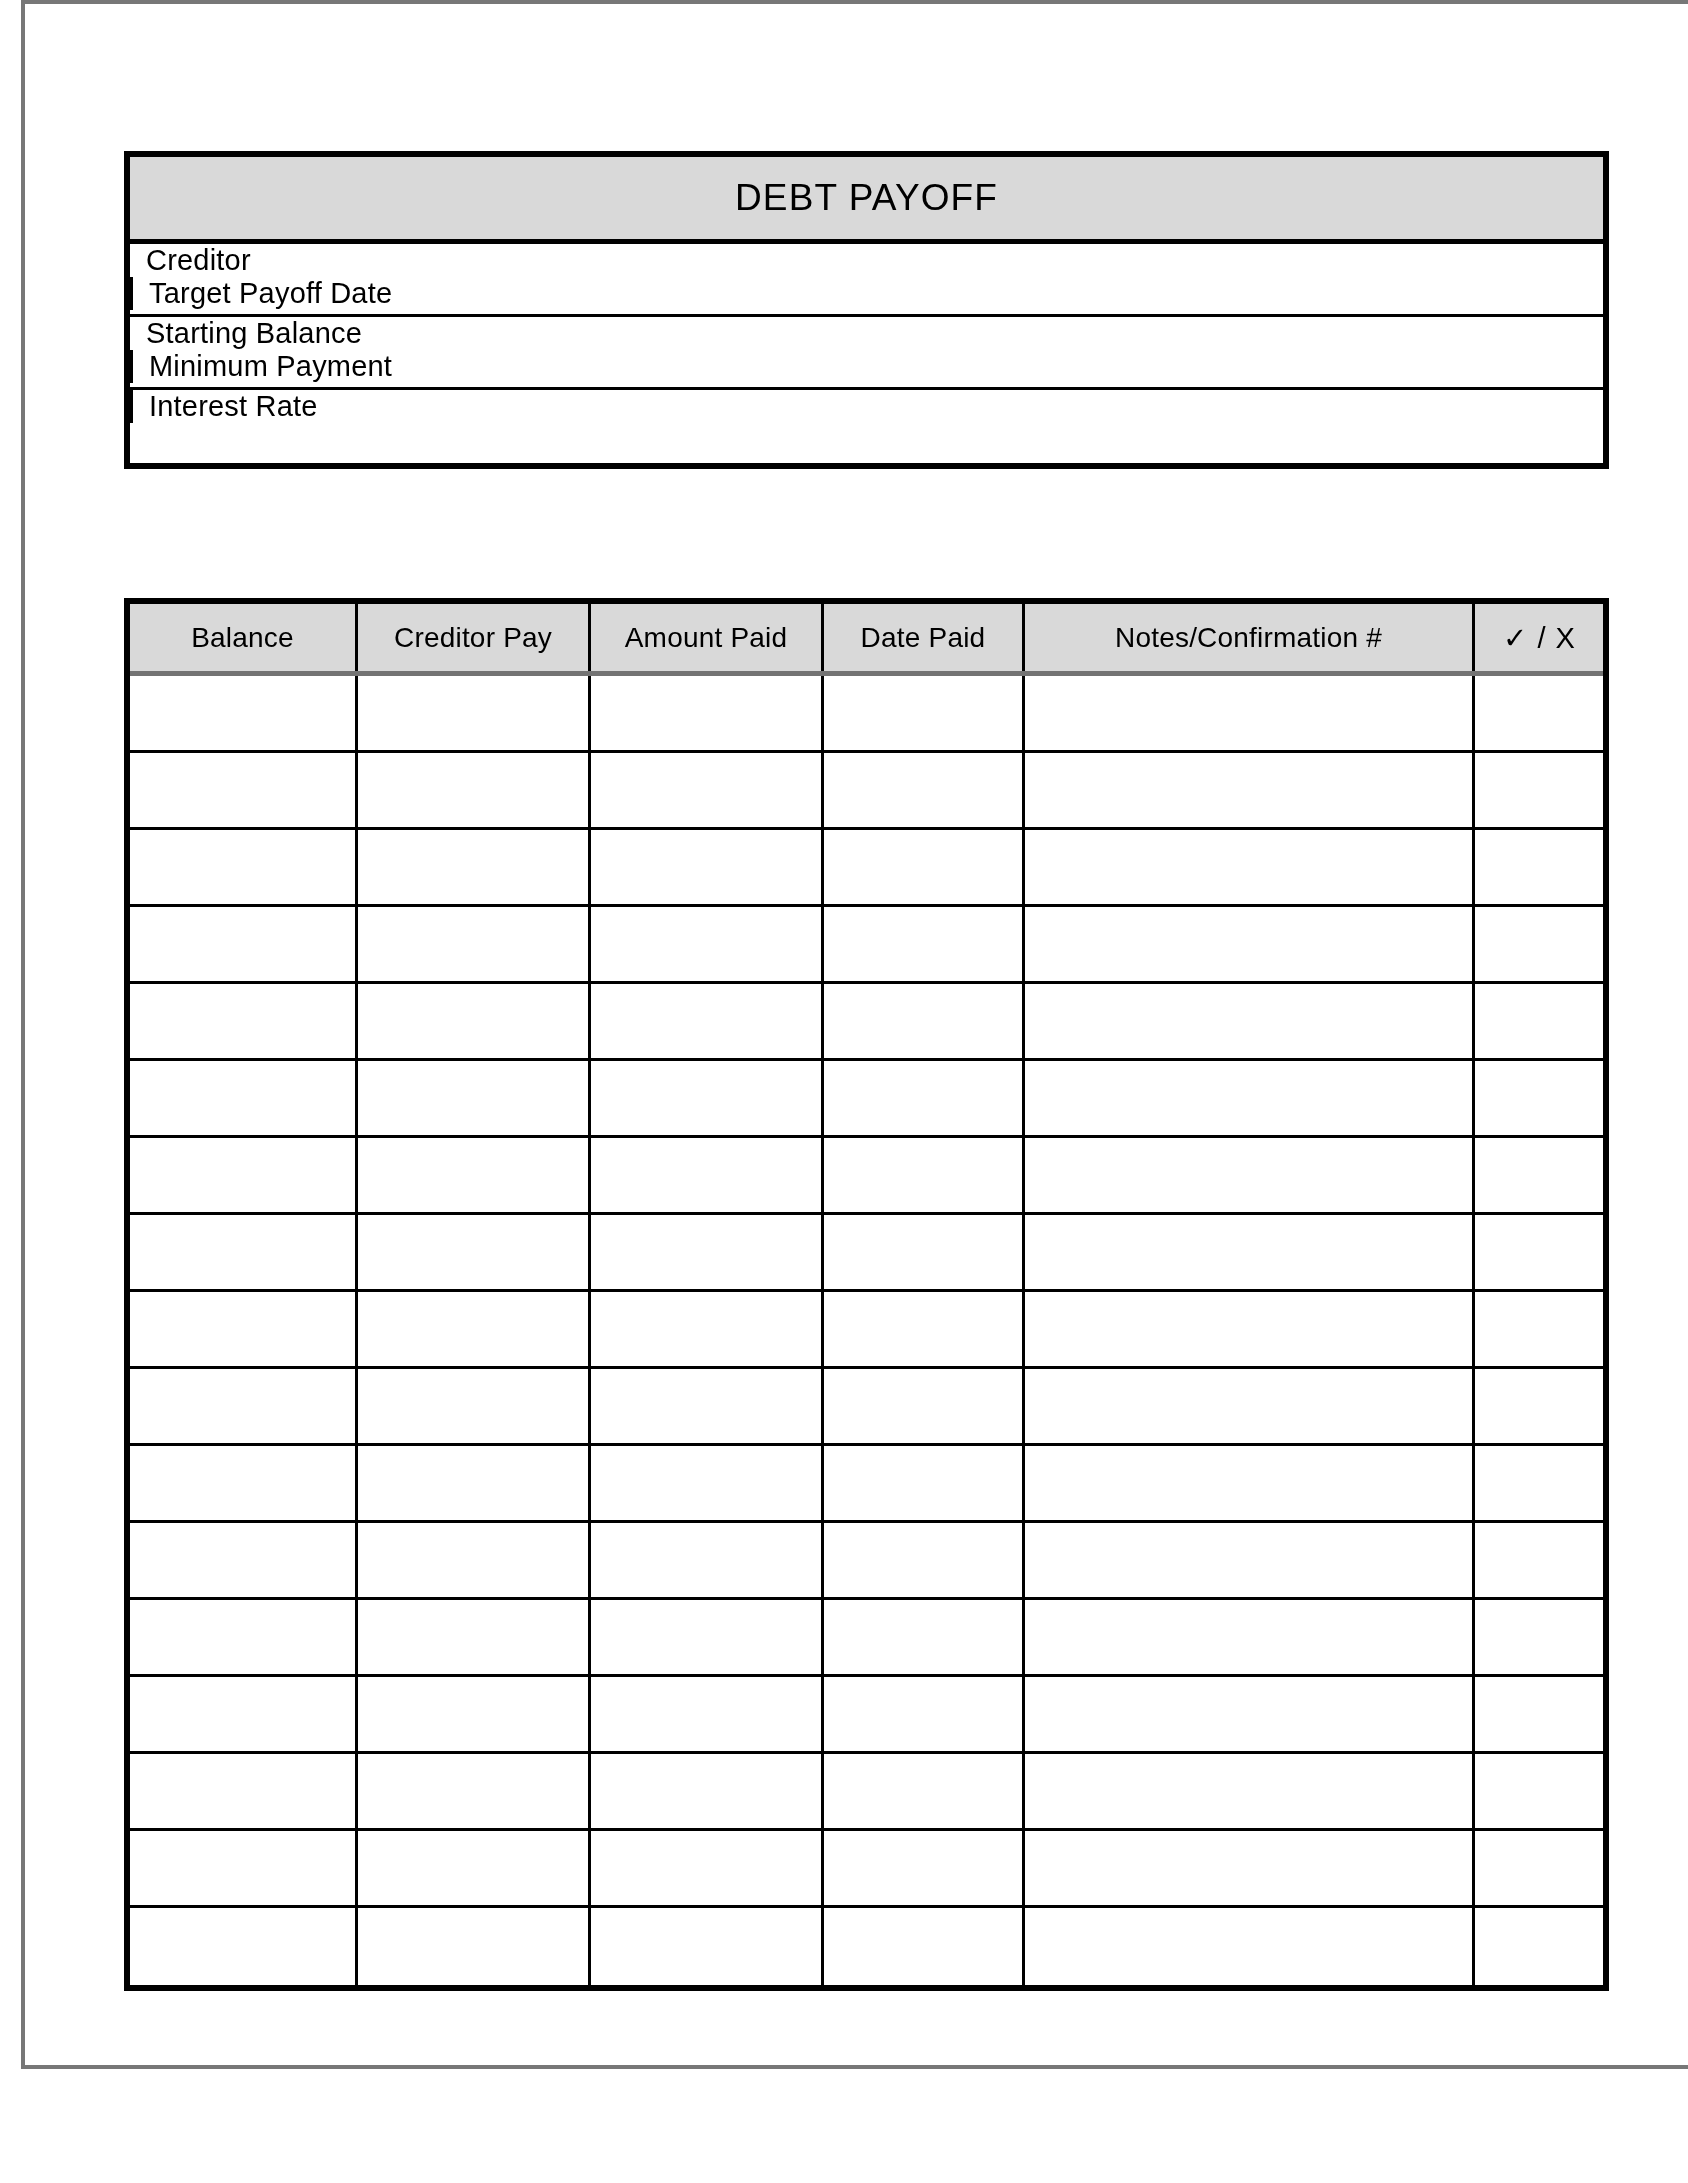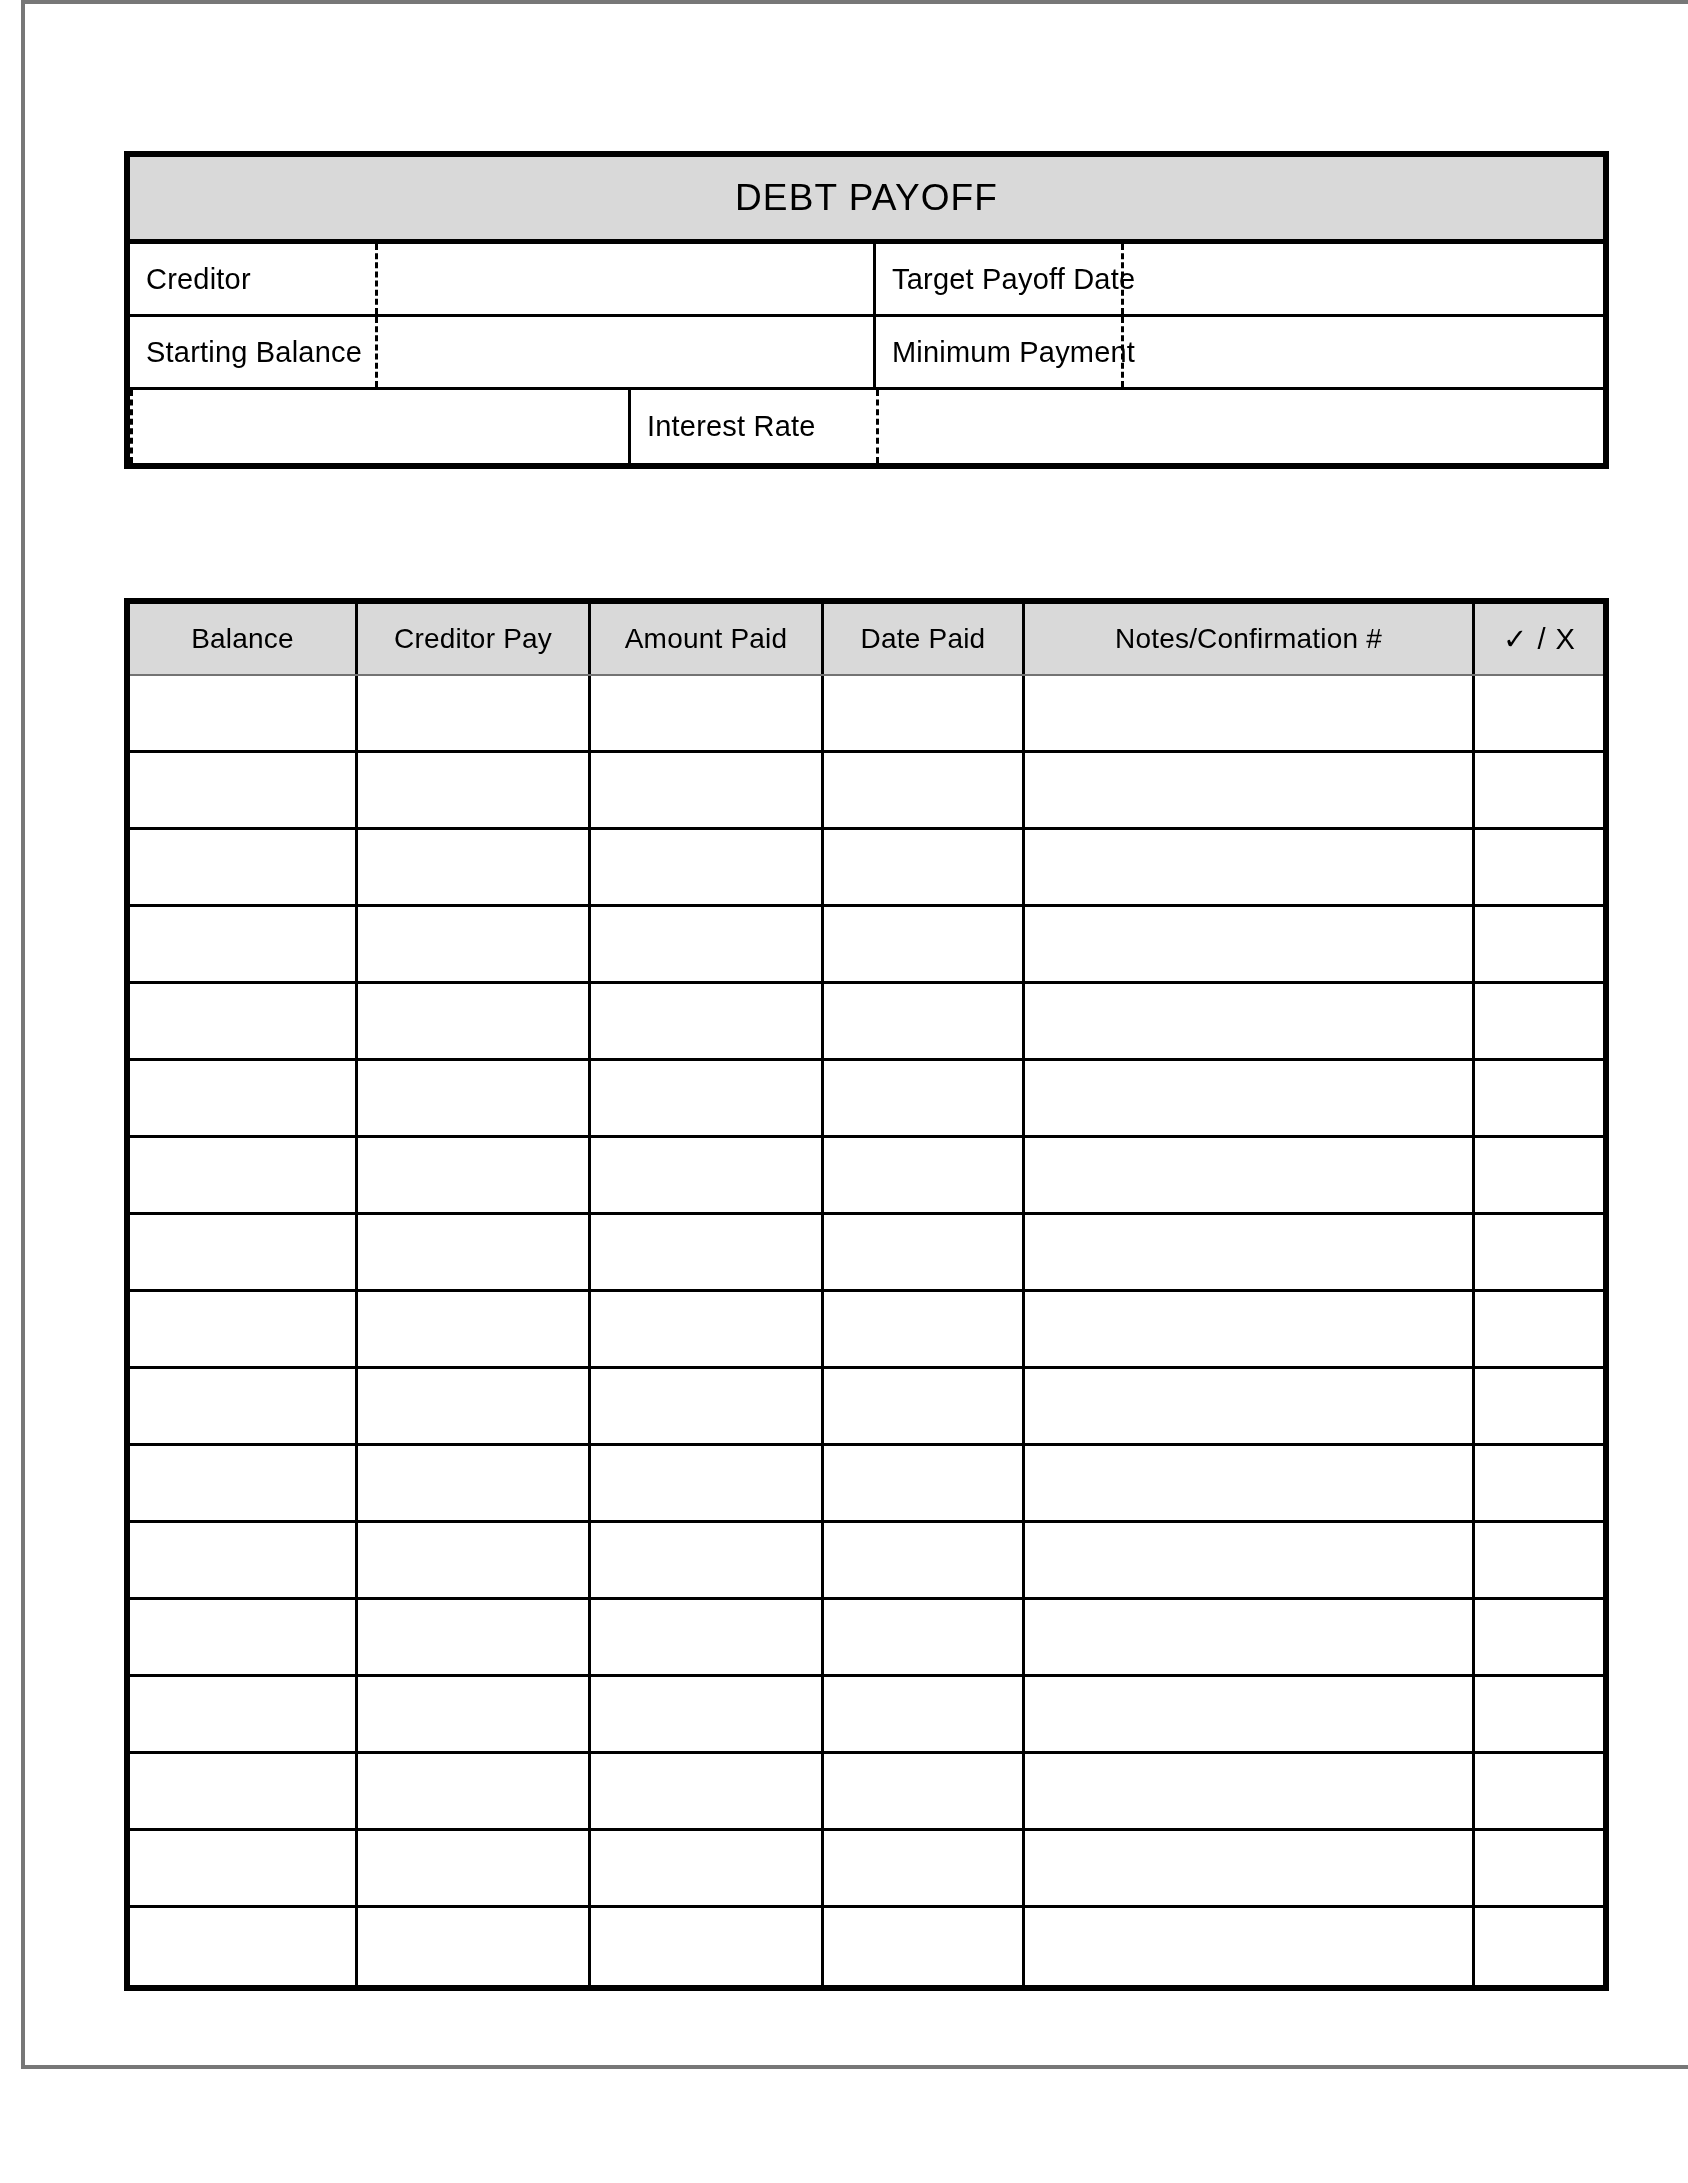--- a/index.html
+++ b/index.html
@@ -61,20 +61,21 @@
     font-size: 37px;
     letter-spacing: 1.1px;
     color: #000;
   }
 
   .info-row {
     display: flex;
     height: 73px;
     box-sizing: border-box;
     border-bottom: 3px solid #000000;
+    flex-direction: column;
   }
   .info-row:last-child { border-bottom: none; }
 
   .info-label {
     width: 245px;
     box-sizing: border-box;
     display: flex;
     align-items: center;
     padding-left: 16px;
     font-size: 29px;
@@ -106,21 +107,21 @@
     background: #ffffff;
   }
 
   .trow {
     display: flex;
     box-sizing: border-box;
   }
   #pay-head {
     height: 72px;
     background: #d9d9d9;
-    border-bottom: 2px solid #737373;
+    border-bottom: 5px solid #737373;
   }
   .brow {
     height: 77px;
     border-bottom: 3px solid #000000;
   }
   .brow:last-child { border-bottom: none; }
 
   .tc {
     box-sizing: border-box;
     border-right: 3px solid #000000;

